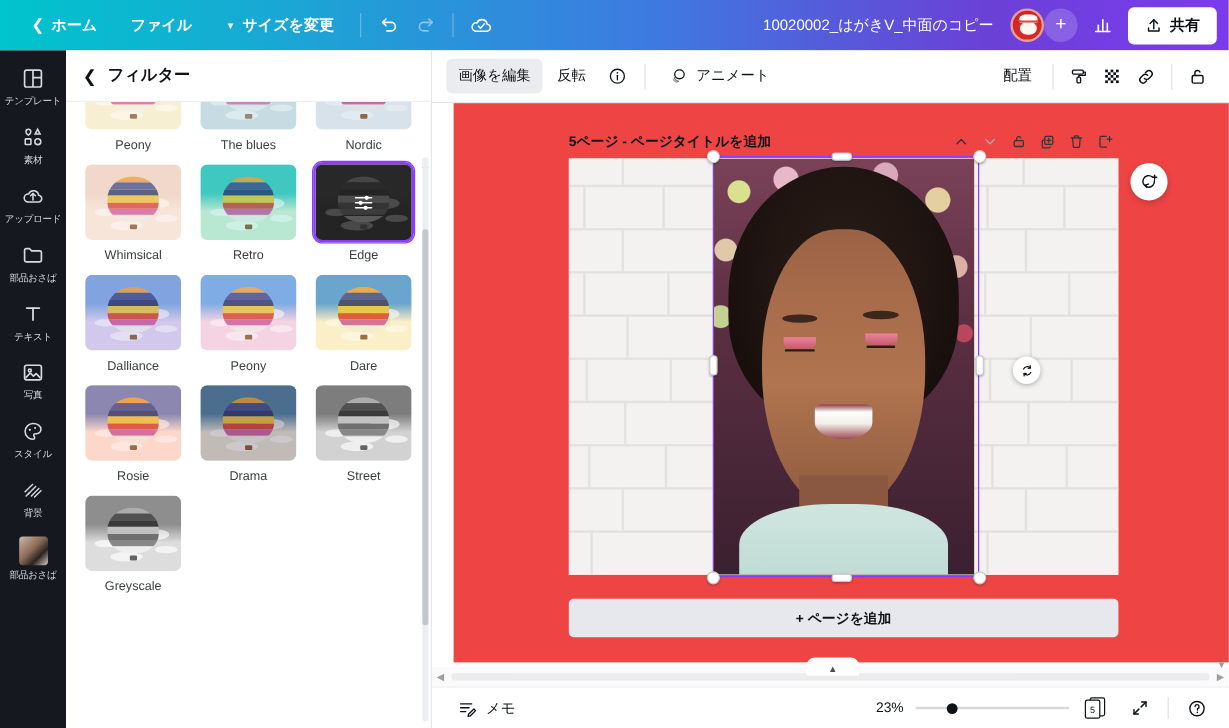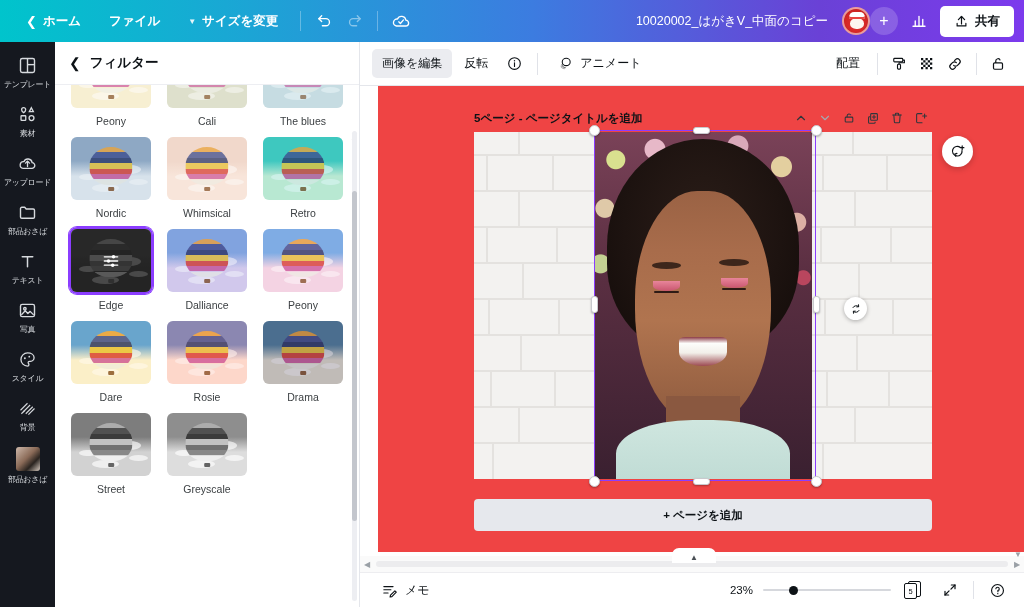--- a/index.html
+++ b/index.html
@@ -476,37 +476,20 @@
                 <div class="cloud" style="left: 72%; top: 66%; width: 24%; height: 10%; opacity: 0.75;"></div>
                 <div class="bshape">
                   <div class="bstripe" style="top: 71.5%; background: rgb(207, 95, 160);"></div>
                   <div class="bstripe" style="top: 85.8%; background: rgb(240, 240, 232);"></div>
                 </div>
                 <div class="basket"></div>
                 <div style="position: absolute; inset: 0px; background: rgba(247, 239, 210, 0.25);"></div>
               </div>
             </div>
             <div class="flabel">Peony</div>
-          </div>
-          <div class="fcell">
-            <div class="fthumb">
-              <div class="balloon">
-                <div class="sky" style="background: linear-gradient(rgb(223, 224, 204) 0%, rgb(223, 224, 204) 38%, rgb(223, 224, 204) 62%, rgb(223, 224, 204) 100%);"></div>
-                <div class="cloud" style="left: 10%; top: 58%; width: 22%; height: 11%; opacity: 0.75;"></div>
-                <div class="cloud" style="left: 26%; top: 74%; width: 34%; height: 13%; opacity: 0.75;"></div>
-                <div class="cloud" style="left: 72%; top: 66%; width: 24%; height: 10%; opacity: 0.75;"></div>
-                <div class="bshape">
-                  <div class="bstripe" style="top: 71.5%; background: rgb(207, 95, 160);"></div>
-                  <div class="bstripe" style="top: 85.8%; background: rgb(240, 240, 232);"></div>
-                </div>
-                <div class="basket"></div>
-                <div style="position: absolute; inset: 0px; background: rgba(223, 224, 204, 0.3);"></div>
-              </div>
-            </div>
-            <div class="flabel">Cali</div>
           </div>
           <div class="fcell">
             <div class="fthumb">
               <div class="balloon">
                 <div class="sky" style="background: linear-gradient(rgb(207, 223, 226) 0%, rgb(207, 223, 226) 38%, rgb(207, 223, 226) 62%, rgb(207, 223, 226) 100%);"></div>
                 <div class="cloud" style="left: 10%; top: 58%; width: 22%; height: 11%; opacity: 0.75;"></div>
                 <div class="cloud" style="left: 26%; top: 74%; width: 34%; height: 13%; opacity: 0.75;"></div>
                 <div class="cloud" style="left: 72%; top: 66%; width: 24%; height: 10%; opacity: 0.75;"></div>
                 <div class="bshape">
                   <div class="bstripe" style="top: 71.5%; background: rgb(207, 95, 160);"></div>

